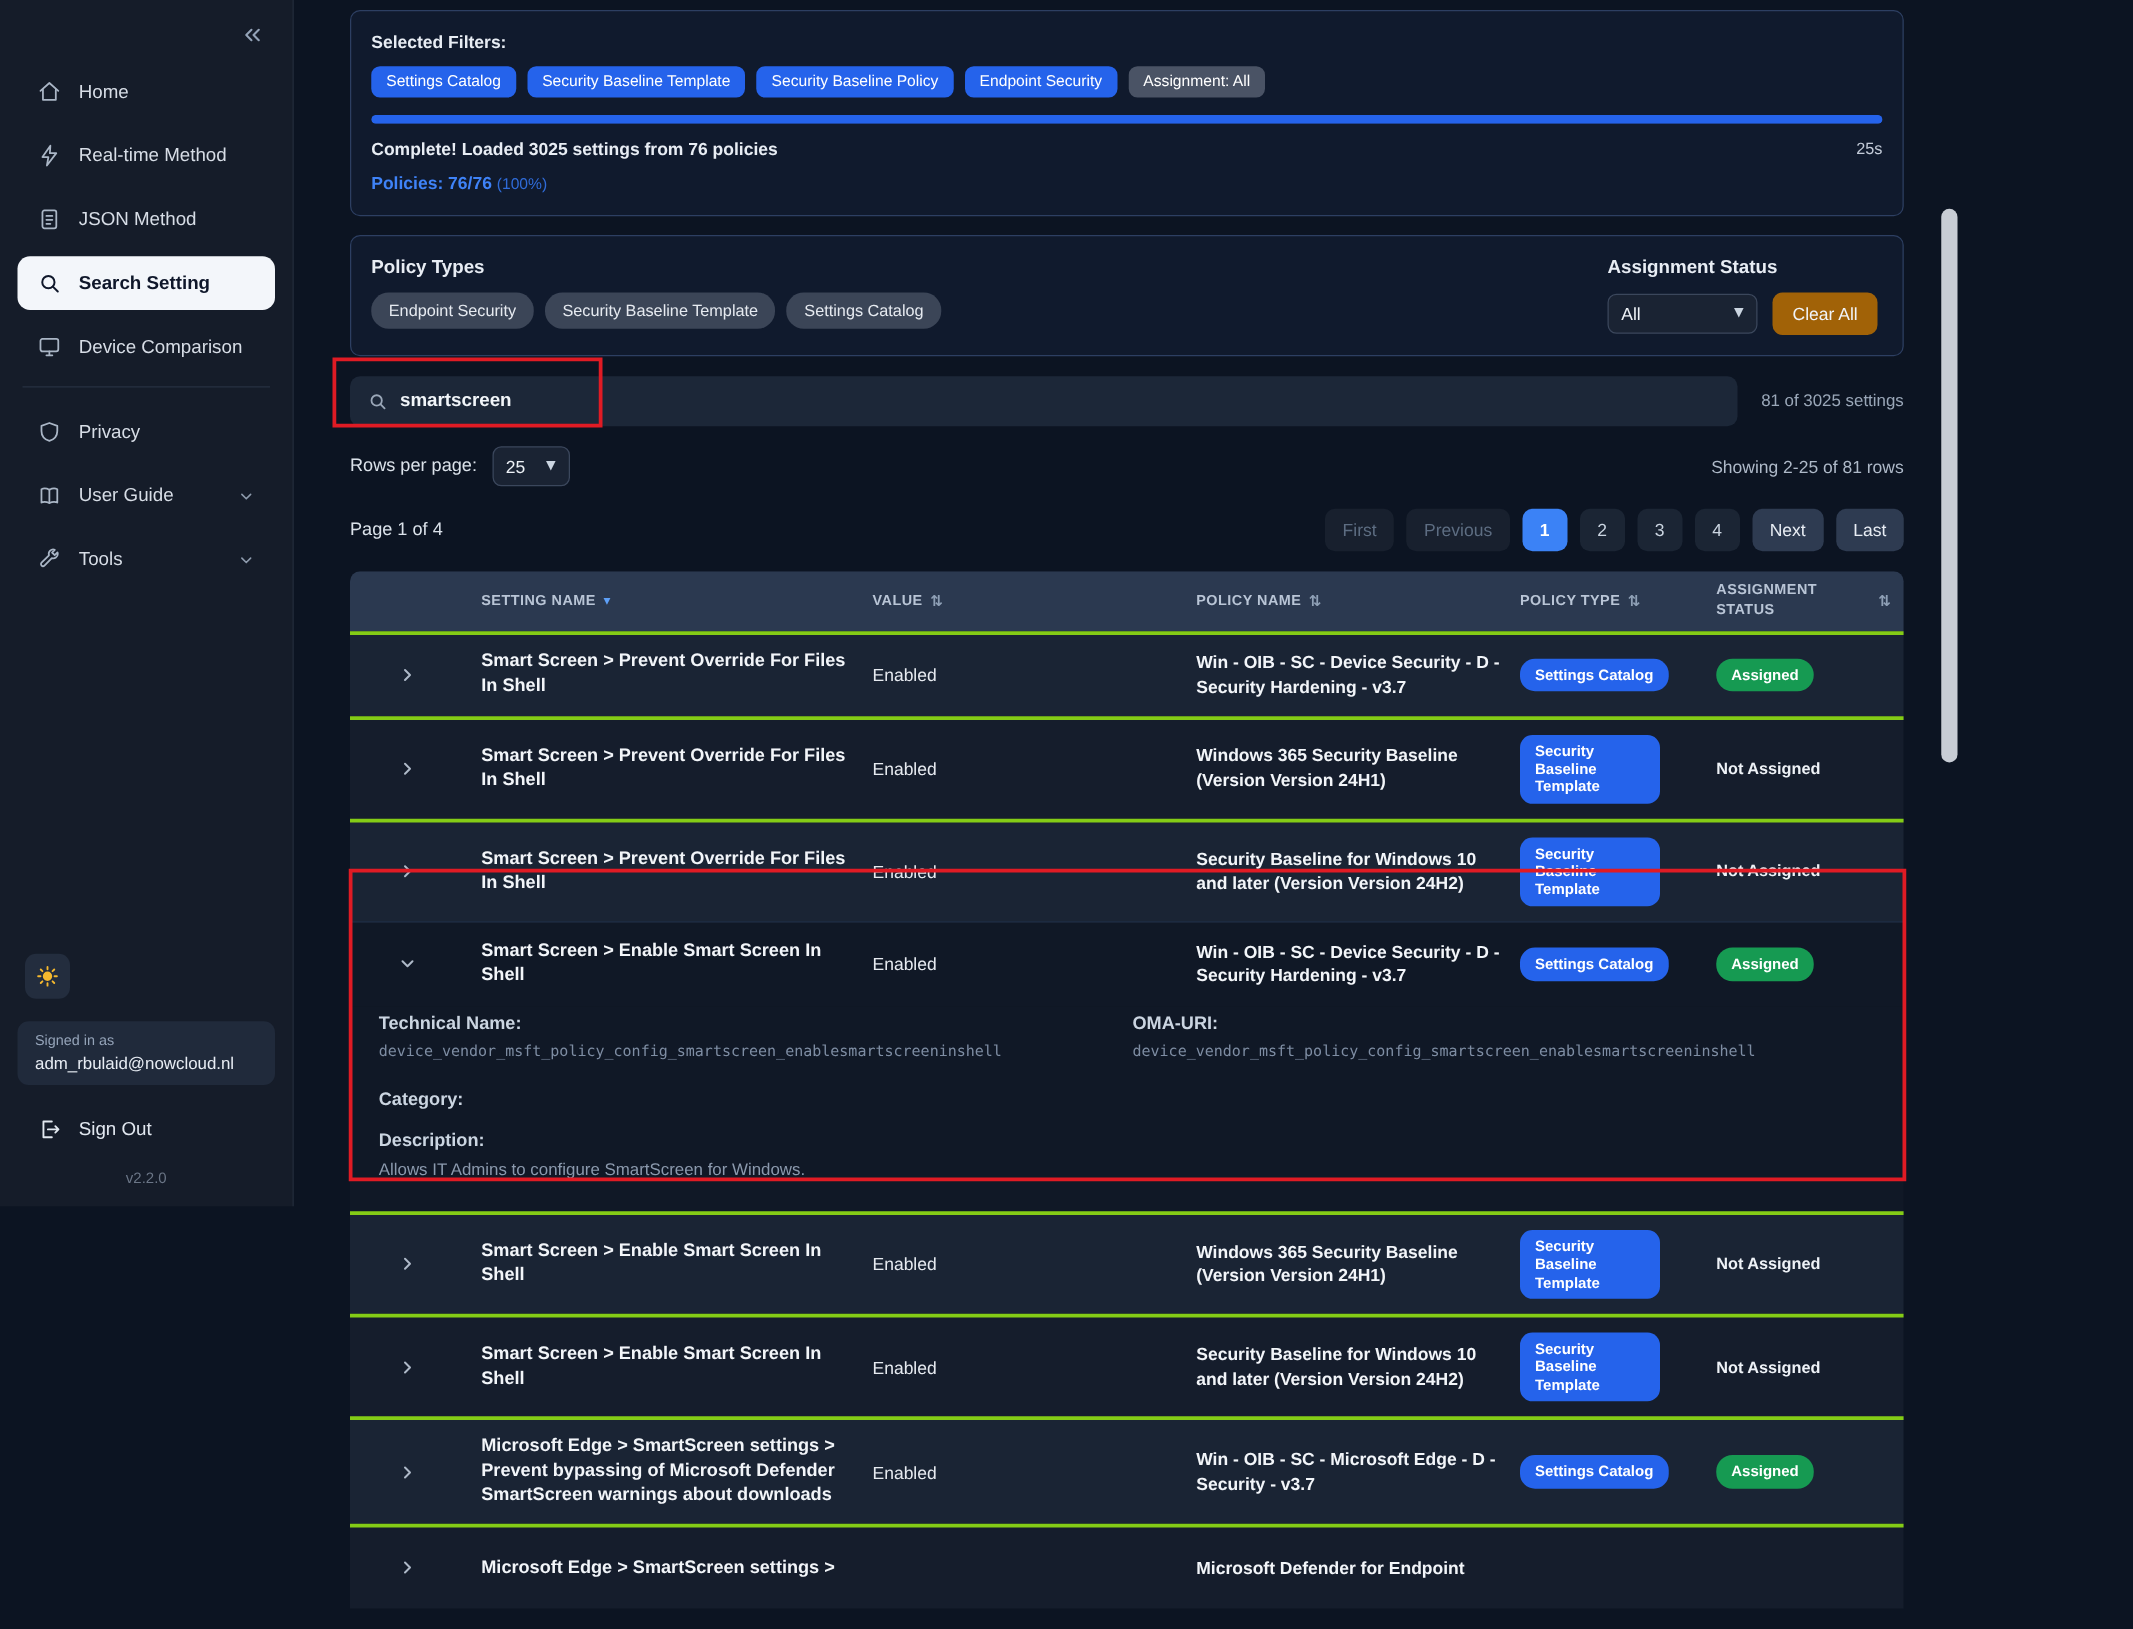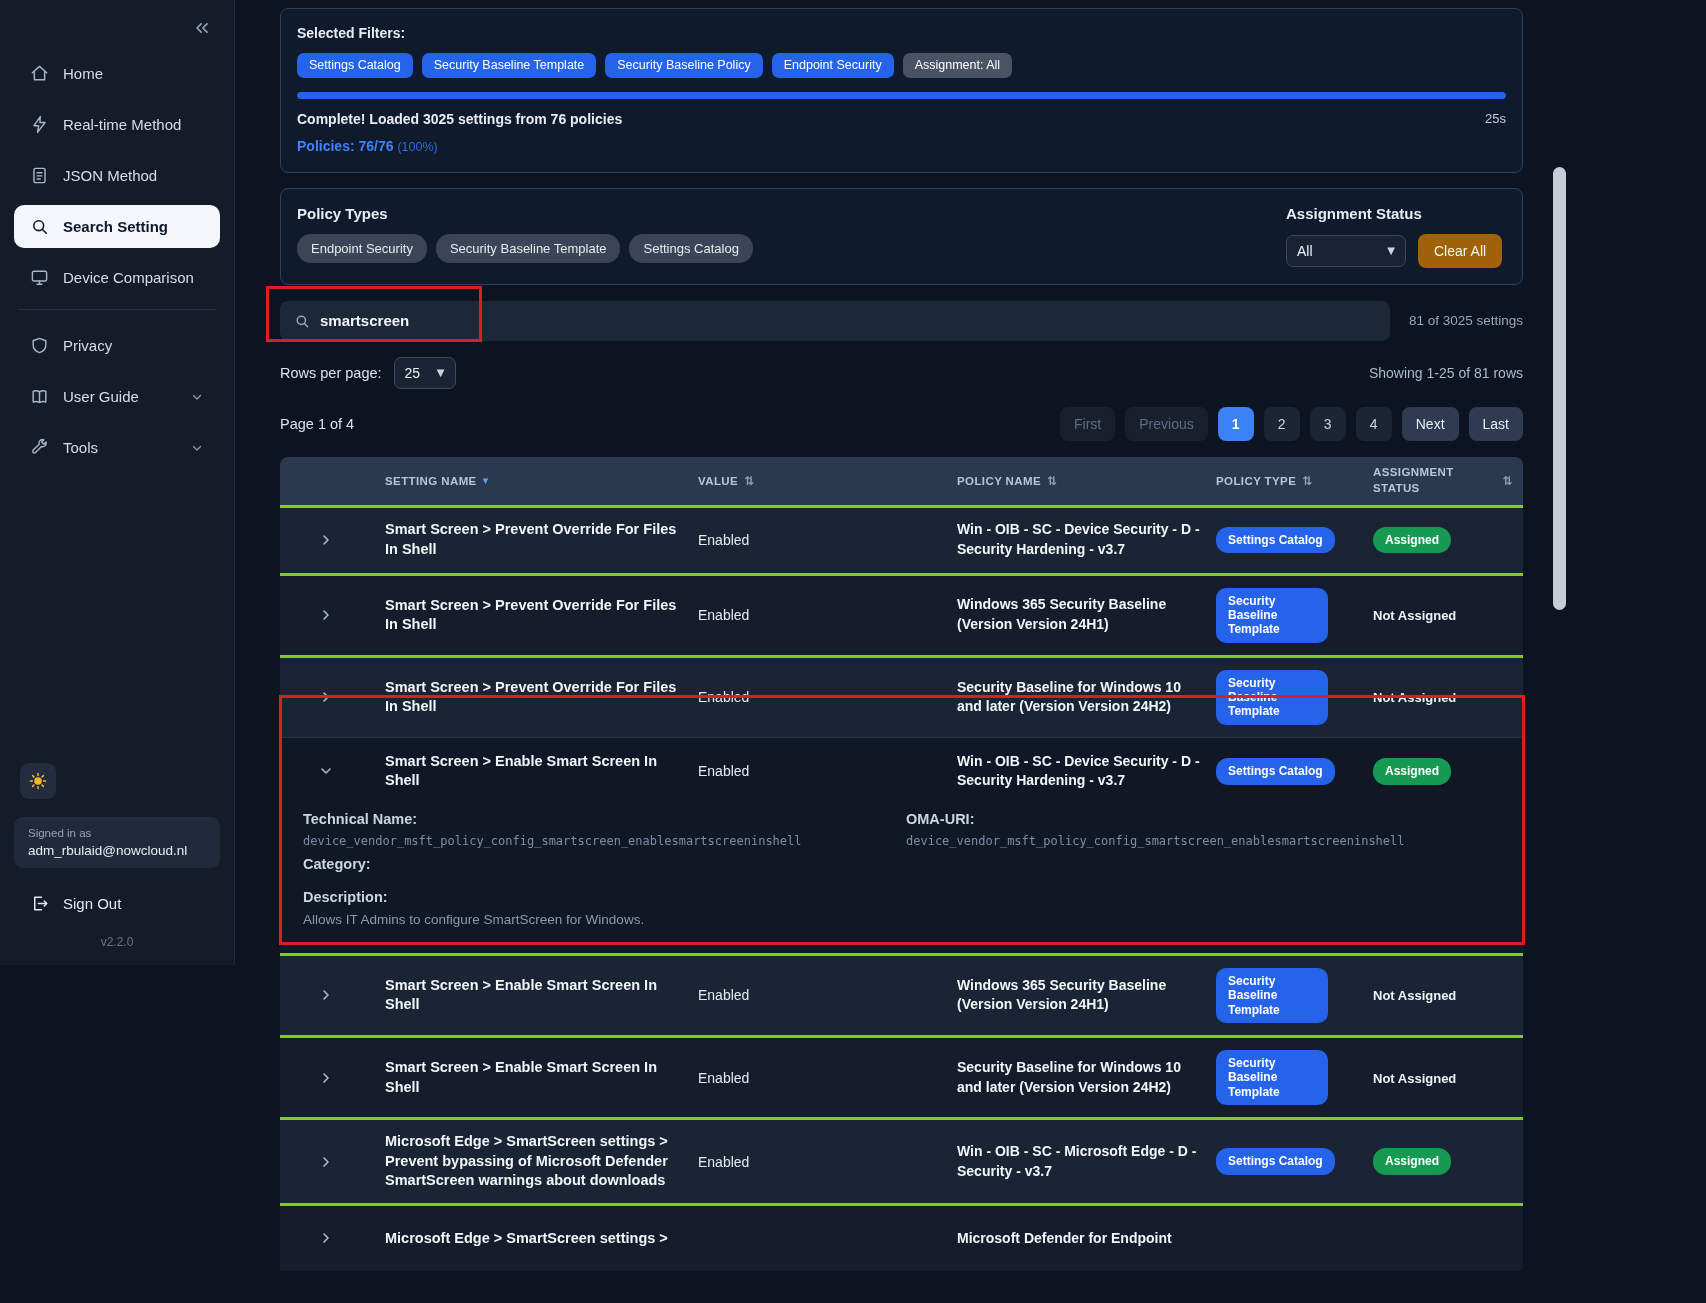--- a/index.html
+++ b/index.html
@@ -154,21 +154,21 @@
   .badge {
     display:inline-block; font-size:12px; font-weight:600; color:#fff;
     padding:6px 12px; border-radius:12px; line-height:1.2;
   }
   .badge-sc { background:#2563eb; white-space:nowrap; }
   .badge-sbt { background:#2563eb; max-width:112px; border-radius:10px; }
   .badge-assigned { background:#169a52; border-radius:13px; }
   .status-text { font-size:13px; font-weight:700; color:#eef2f7; }
 
   .detail { background:#101826; padding:6px 0 26px 23px; }
-  .detail-grid { display:grid; grid-template-columns:603px 1fr; margin-bottom:8px; }
+  .detail-grid { display:grid; grid-template-columns:603px 1fr; margin-bottom:24px; }
   .dlabel { font-size:14.5px; font-weight:600; color:#cbd5e1; margin-bottom:7px; }
   .dmono { font-family:"DejaVu Sans Mono",monospace; font-size:12px; color:#7e8da3; }
   .dplain { font-size:13.5px; color:#8b99ad; }
   .dblock { margin-bottom:17px; }
   .dblock:last-child { margin-bottom:0; }
 
   
   .annotation { position:absolute; border:3px solid #e01b24; z-index:60; pointer-events:none; }
   .anno-search { left:266px; top:286px; width:216px; height:56px; }
   .anno-expanded { left:279px; top:695px; width:1246px; height:250px; }
@@ -358,21 +358,21 @@
     </div>
     <div class="search-count">81 of 3025 settings</div>
   </div>
 
   <div class="rpp-row">
     <span class="rpp-label">Rows per page:</span>
     <div class="select-box small">
       <span>25</span>
       <span class="select-caret">▼</span>
     </div>
-    <span class="showing">Showing 1-25 of 81 rows</span>
+    <span class="showing">Showing 2-25 of 81 rows</span>
   </div>
 
   <div class="page-row">
     <span class="page-label">Page 1 of 4</span>
     <div class="pager">
       <button class="pbtn disabled">First</button>
       <button class="pbtn disabled">Previous</button>
       <button class="pbtn num active">1</button>
       <button class="pbtn num">2</button>
       <button class="pbtn num">3</button>

